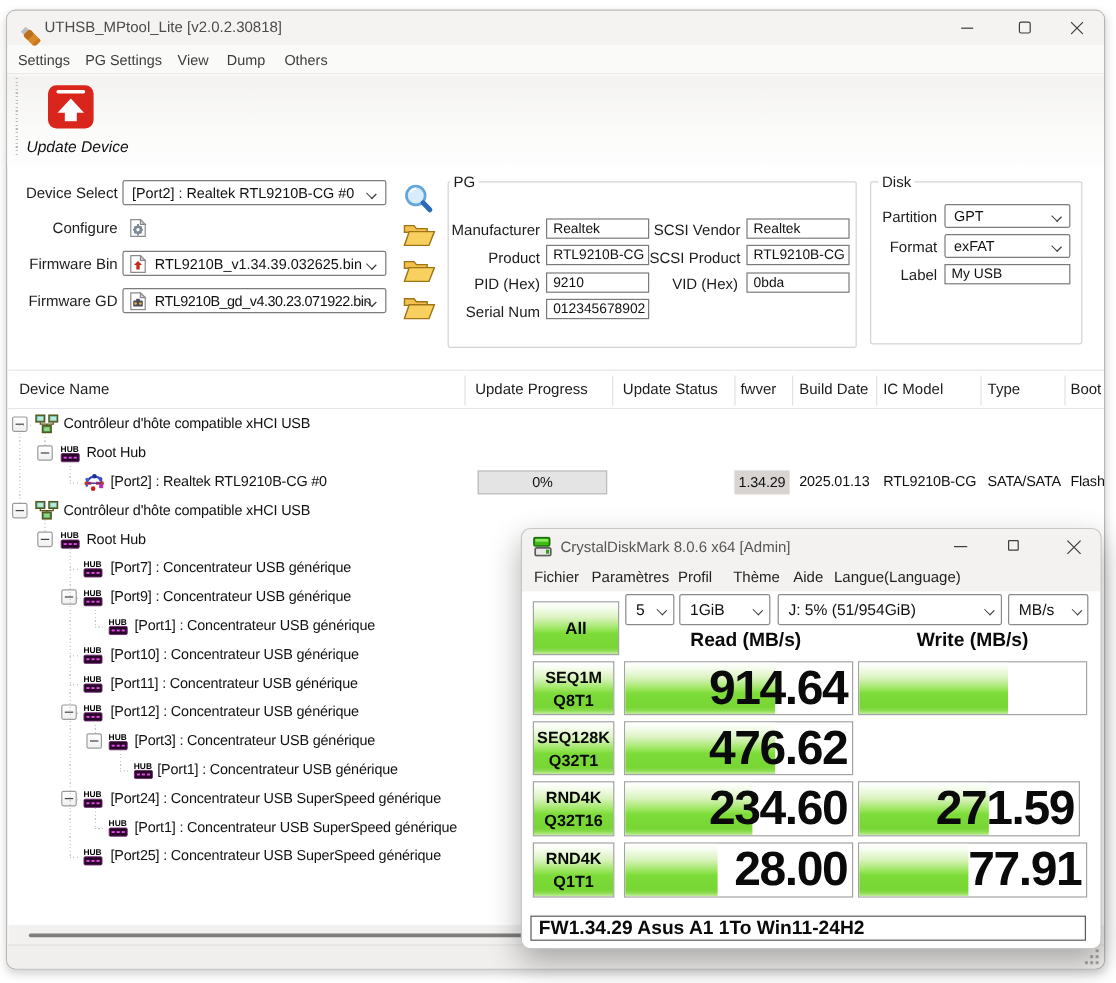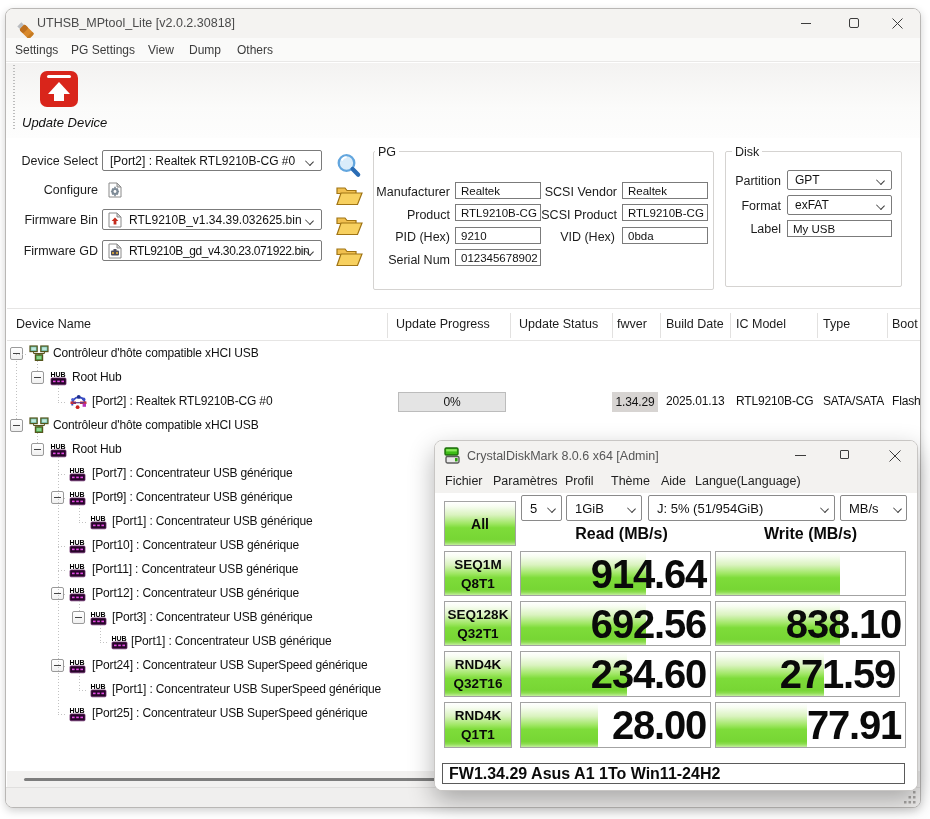--- a/index.html
+++ b/index.html
@@ -471,25 +471,21 @@
       <div class="num">914.64</div>
     </div>
   <div class="vcell" style="left:280px;top:110px;width:191px;height:45px">
       <div class="bar grn" style="width:124px"></div>
     </div>
   <div class="cell grn" style="left:9px;top:160px;width:68px;height:45px">
       <div class="lbl2">SEQ128K<br>Q32T1</div>
     </div>
   <div class="vcell" style="left:85px;top:160px;width:191px;height:45px">
       <div class="bar grn" style="width:125px"></div>
-      <div class="num">692.56</div>
-    </div>
-  <div class="vcell" style="left:280px;top:160px;width:191px;height:45px">
-      <div class="bar grn" style="width:124px"></div>
-      <div class="num">838.10</div>
+      <div class="num">476.62</div>
     </div>
   <div class="cell grn" style="left:9px;top:210px;width:68px;height:46px">
       <div class="lbl2">RND4K<br>Q32T16</div>
     </div>
   <div class="vcell" style="left:85px;top:210px;width:191px;height:46px">
       <div class="bar grn" style="width:106px"></div>
       <div class="num">234.60</div>
     </div>
   <div class="vcell" style="left:280px;top:210px;width:185px;height:46px">
       <div class="bar grn" style="width:108px"></div>

